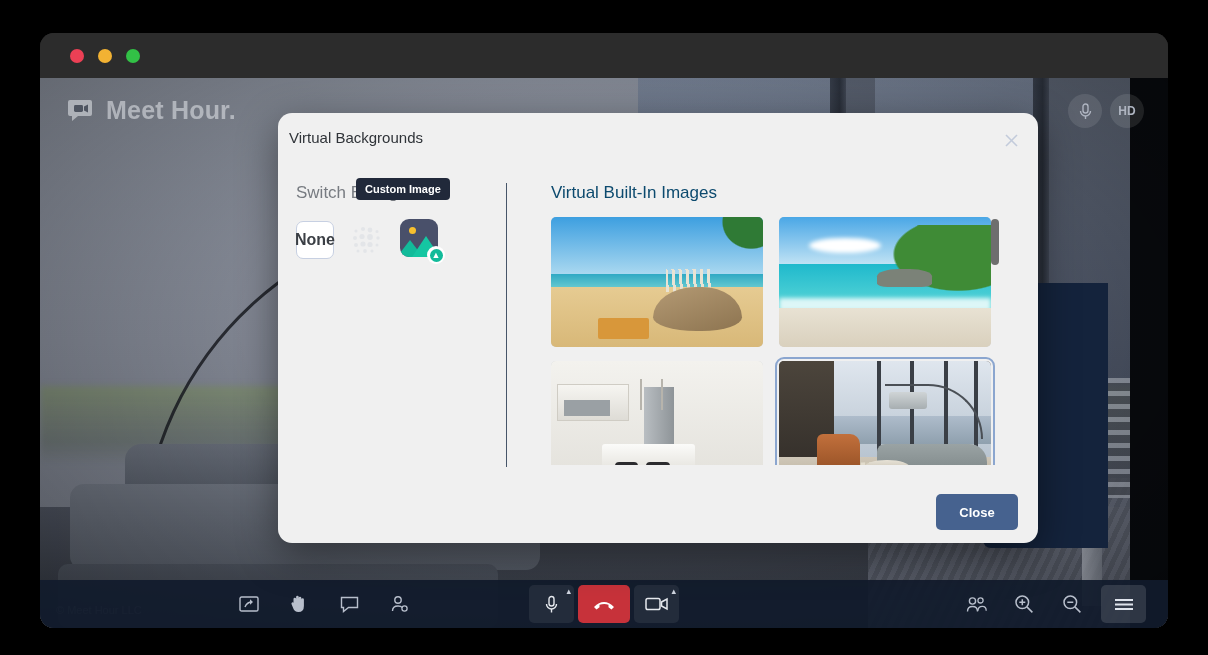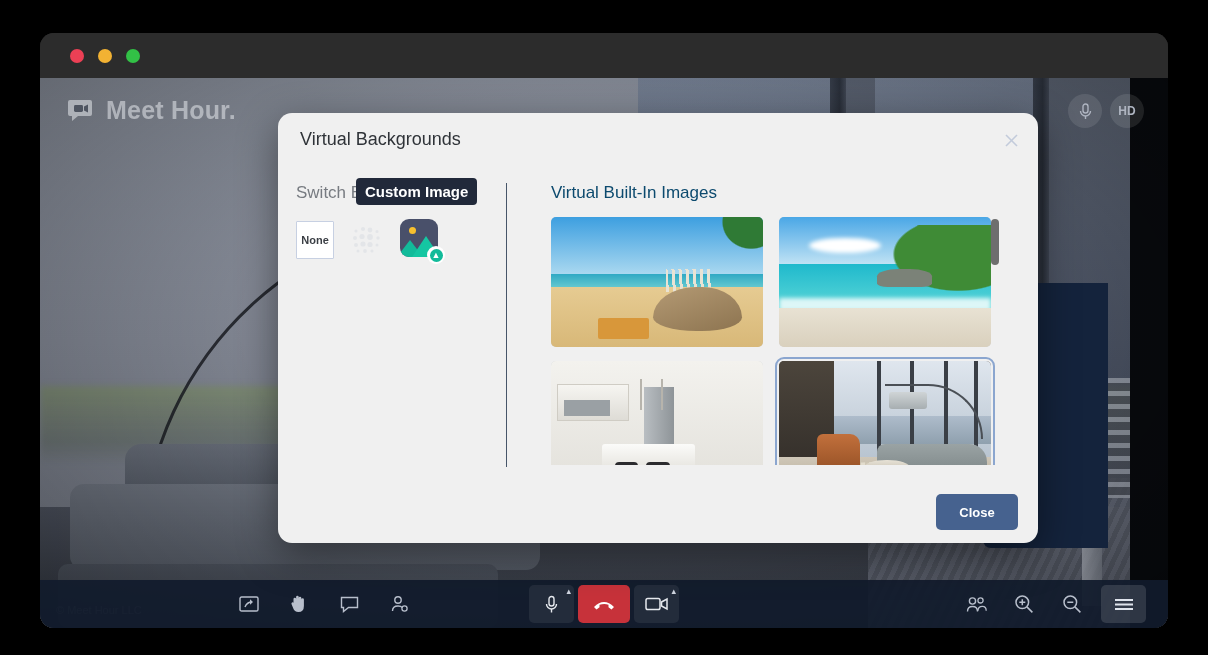--- a/index.html
+++ b/index.html
@@ -204,22 +204,22 @@
   
   #modal {
     position: absolute;
     left: 278px; top: 113px;
     width: 760px; height: 430px;
     background: #f0f0f0;
     border-radius: 14px;
     box-shadow: 0 12px 40px rgba(0,0,0,.45);
   }
   #modal-title {
-    position: absolute; left: 22px; top: 16px;
-    font-size: 18px; color: #2f3338; text-align: center;
+    position: absolute; left: 11px; top: 16px;
+    font-size: 15px; color: #2f3338; text-align: center;
   }
   #modal-close {
     position: absolute; right: 14px; top: 14px;
     width: 26px; height: 26px;
     display: flex; align-items: center; justify-content: center;
     color: #c3cbdb; font-size: 20px; line-height: 1;
   }
 
   #modal-body {
     position: absolute; left: 0; top: 58px;
@@ -234,23 +234,23 @@
     font-size: 17px; color: #777b81; white-space: nowrap;
   }
   #bg-options {
     margin-top: 16px;
     display: flex; align-items: center; gap: 14px;
   }
   #none-btn {
     width: 38px; height: 38px;
     background: #fff;
     border: 1px solid #c7d0e2;
-    border-radius: 1px;
+    border-radius: 7px;
     display: flex; align-items: center; justify-content: center;
-    font-size: 11px; font-weight: bold; color: #3b3f45;
+    font-size: 16px; font-weight: bold; color: #3b3f45;
   }
   #blur-btn {
     width: 38px; height: 38px;
     display: flex; align-items: center; justify-content: center;
   }
   #custom-btn {
     width: 42px; height: 42px; position: relative;
   }
   #custom-img-ico {
     width: 38px; height: 38px;
@@ -284,21 +284,21 @@
     display: flex; align-items: center; justify-content: center;
   }
   #upload-badge .arr {
     width: 13px; height: 13px; border-radius: 50%;
     background: #12bb9a;
     color: #fff; font-size: 9px; line-height: 13px; text-align: center;
   }
   #tooltip {
     position: absolute; left: 78px; top: 7px;
     background: #21293a; color: #fff;
-    font-size: 15px; font-weight: bold;
+    font-size: 11px; font-weight: bold;
     padding: 5px 9px; border-radius: 4px;
     white-space: nowrap;
   }
 
   #divider {
     width: 1px; margin: 12px 0 14px 0;
     background: #475569;
   }
 
   #right-pane {

